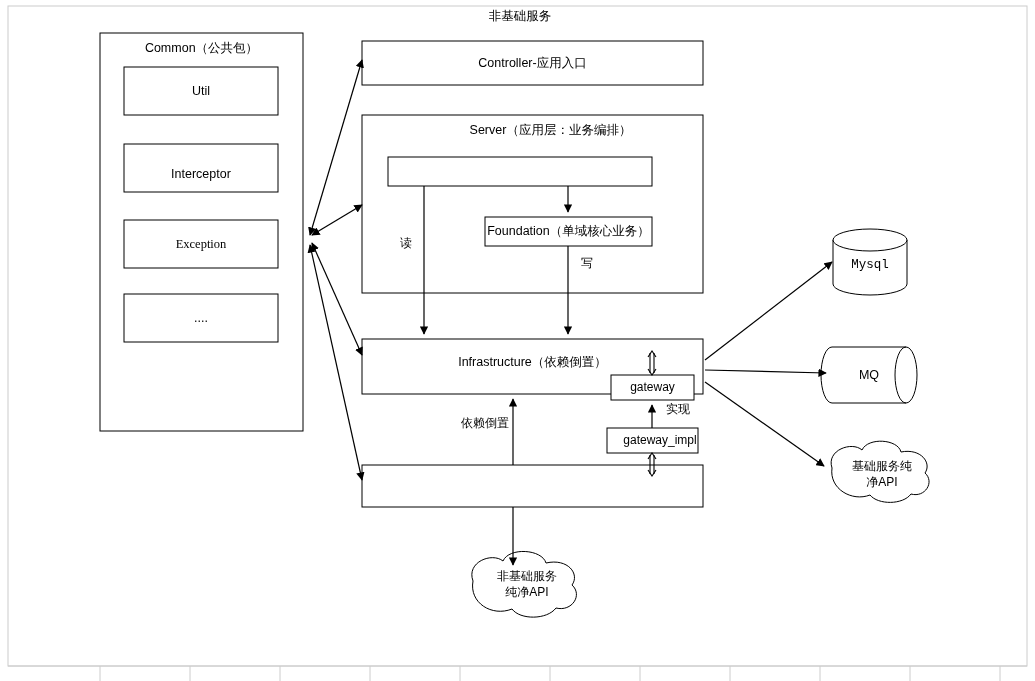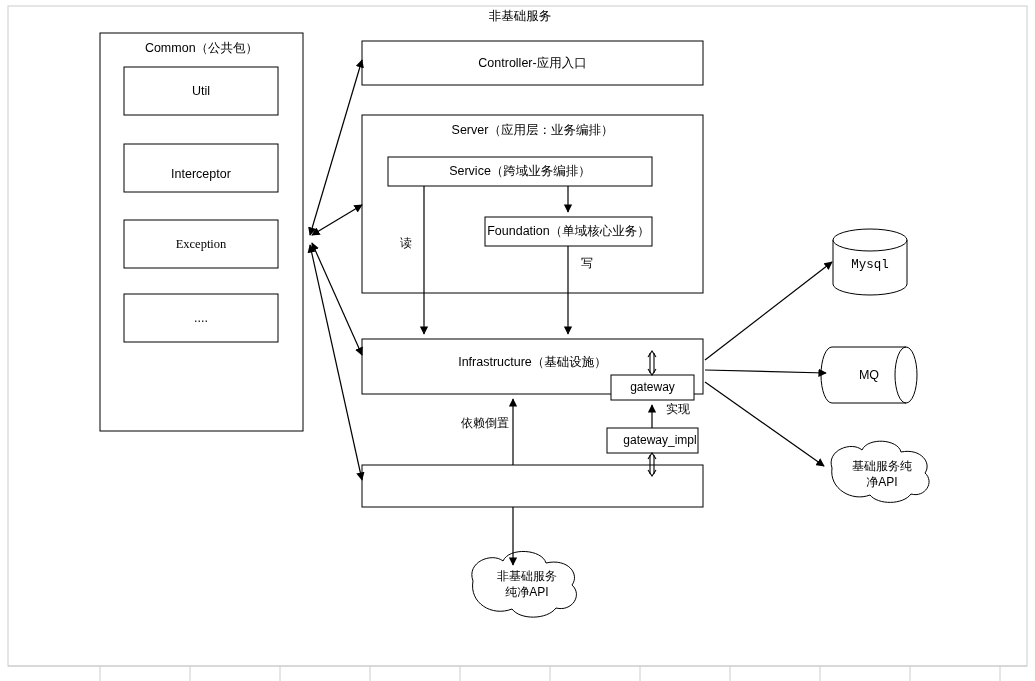--- a/index.html
+++ b/index.html
@@ -149,25 +149,24 @@
 
   <div class="node-label" style="left:440px; top:6px; width:160px; height:20px;">非基础服务</div>
 
   <div class="node-label" style="left:100px; top:37px; width:203px; height:22px;">Common（公共包）</div>
   <div class="node-label" style="left:124px; top:67px; width:154px; height:48px;">Util</div>
   <div class="node-label" style="left:124px; top:144px; width:154px; height:61px;">Interceptor</div>
   <div class="node-label" style="left:124px; top:220px; width:154px; height:48px;font-family:Liberation Serif, serif;">Exception</div>
   <div class="node-label" style="left:124px; top:294px; width:154px; height:48px;">....</div>
 
   <div class="node-label" style="left:362px; top:41px; width:341px; height:44px;">Controller-应用入口</div>
-  <div class="node-label" style="left:362px; top:120px; width:341px; height:20px;">Server（应用层：业务编排）</div>
-  <div class="node-label" style="left:388px; top:157px; width:264px; height:29px;">Service（跨域业务编排）</div>
+  <div class="node-label" style="left:380px; top:120px; width:341px; height:20px;">Server（应用层：业务编排）</div>
   <div class="node-label" style="left:485px; top:217px; width:167px; height:29px;">Foundation（单域核心业务）</div>
 
-  <div class="node-label" style="left:362px; top:352px; width:341px; height:20px;">Infrastructure（基础设施）</div>
+  <div class="node-label" style="left:362px; top:352px; width:341px; height:20px;">Infrastructure（依赖倒置）</div>
   <div class="node-label small-label" style="left:611px; top:375px; width:83px; height:25px;">gateway</div>
   <div class="node-label small-label" style="left:607px; top:428px; width:106px; height:25px;">gateway_impl</div>
 
   <div class="node-label" style="left:833px; top:245px; width:74px; height:40px;font-family:Liberation Mono, monospace;">Mysql</div>
   <div class="node-label" style="left:832px; top:358px; width:74px; height:34px;">MQ</div>
   <div class="node-label small-label" style="left:832px; top:456px; width:100px; height:38px;">基础服务纯
 净API</div>
   <div class="node-label small-label" style="left:472px; top:565px; width:110px; height:40px;">非基础服务
 纯净API</div>
 

